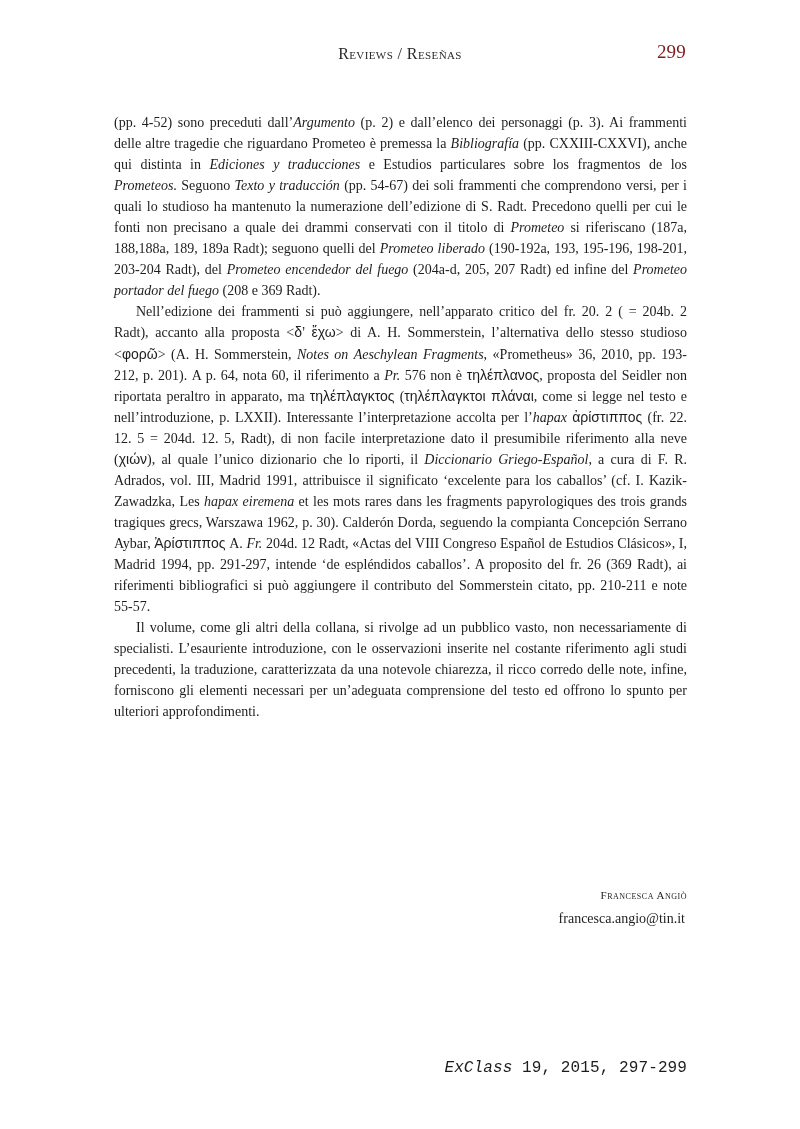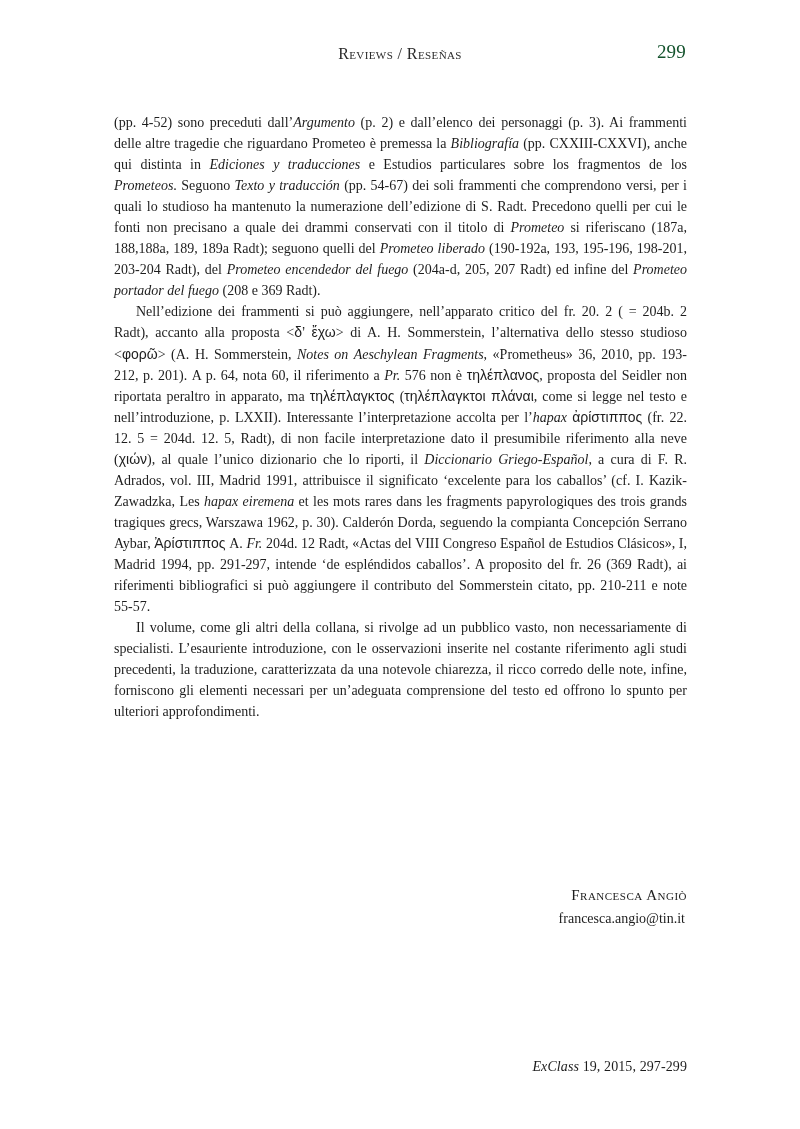--- a/index.html
+++ b/index.html
@@ -41,21 +41,21 @@
     font-variant: small-caps;
     letter-spacing: 0.4px;
     color: #2a2a2a;
     white-space: nowrap;
   }
   .running-head-folio {
     position: absolute;
     right: 0;
     top: -4px;
     font-size: 19px;
-    color: #14532d;
+    color: #7f1d1d;
     letter-spacing: 0.2px;
   }
 
   
   .textblock {
     position: absolute;
     left: 114px;
     top: 112px;
     width: 573px;
     font-size: 14px;
@@ -84,41 +84,42 @@
   
   .signature {
     position: absolute;
     left: 114px;
     top: 884px;
     width: 573px;
     text-align: right;
     color: #1d1d1d;
   }
   .signature-name {
-    font-size: 15px;
+    font-size: 11px;
     font-variant: small-caps;
     letter-spacing: 0.5px;
     line-height: 23px;
   }
   .signature-email {
     font-size: 14px;
     line-height: 23px;
     padding-right: 2px;
   }
 
   
   .footer {
     position: absolute;
     left: 114px;
     top: 1059px;
     width: 573px;
     text-align: right;
-    font-size: 14px;
+    font-size: 16px;
     color: #1d1d1d;
     letter-spacing: 0.1px;
+    font-family: Liberation Mono, monospace;
   }
   .footer i { font-style: italic; }
 </style>
 </head>
 <body>
 
 <div class="page">
 
   <div class="running-head">
     <div class="running-head-title">Reviews / Reseñas</div>

